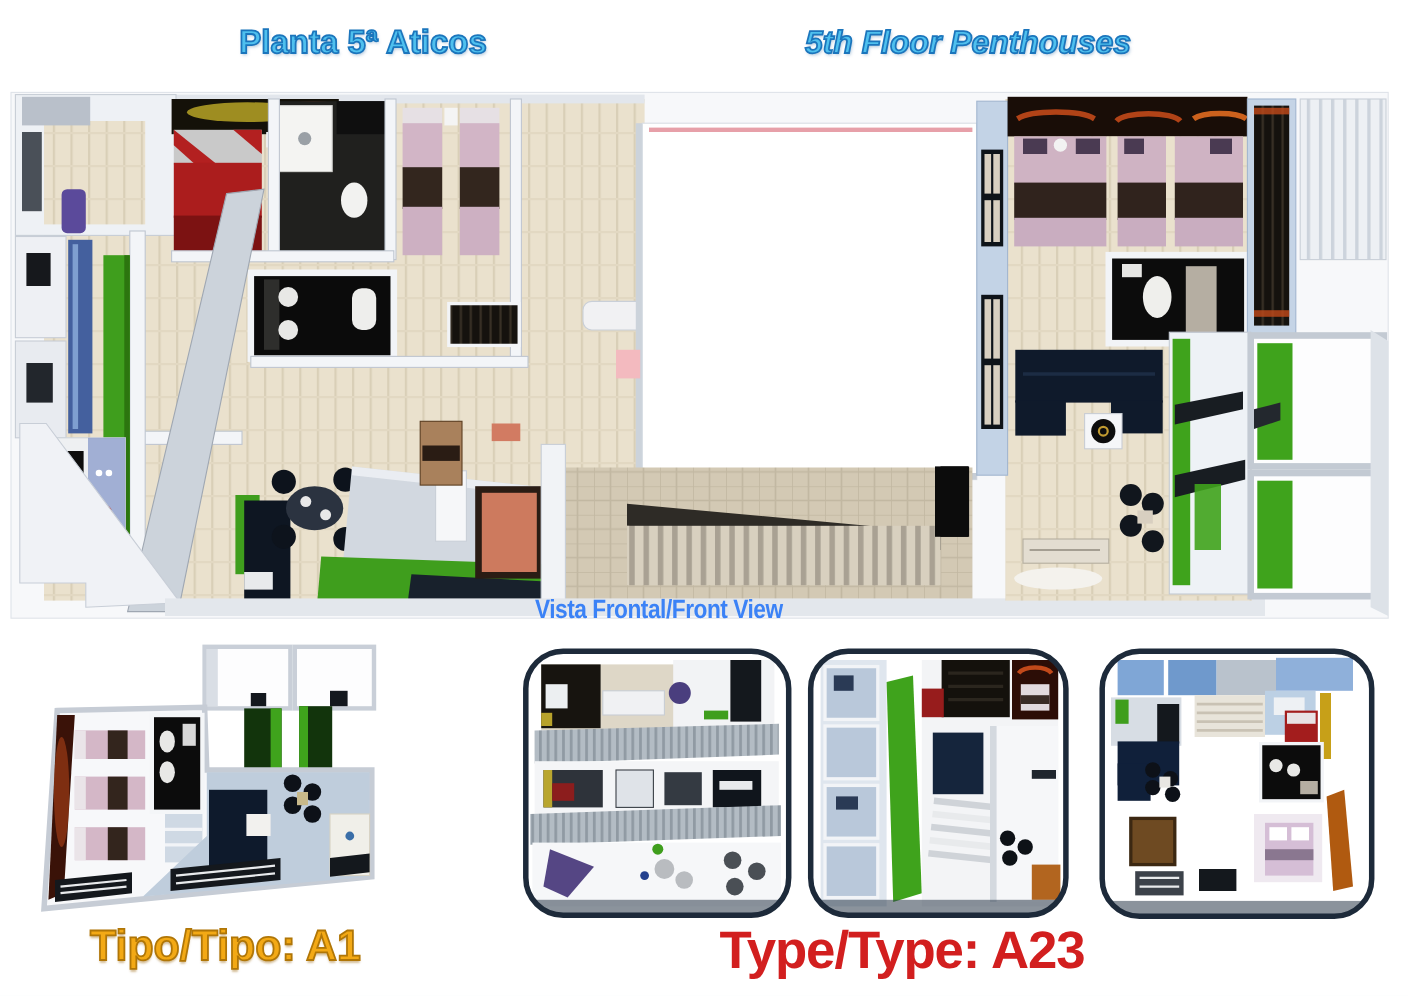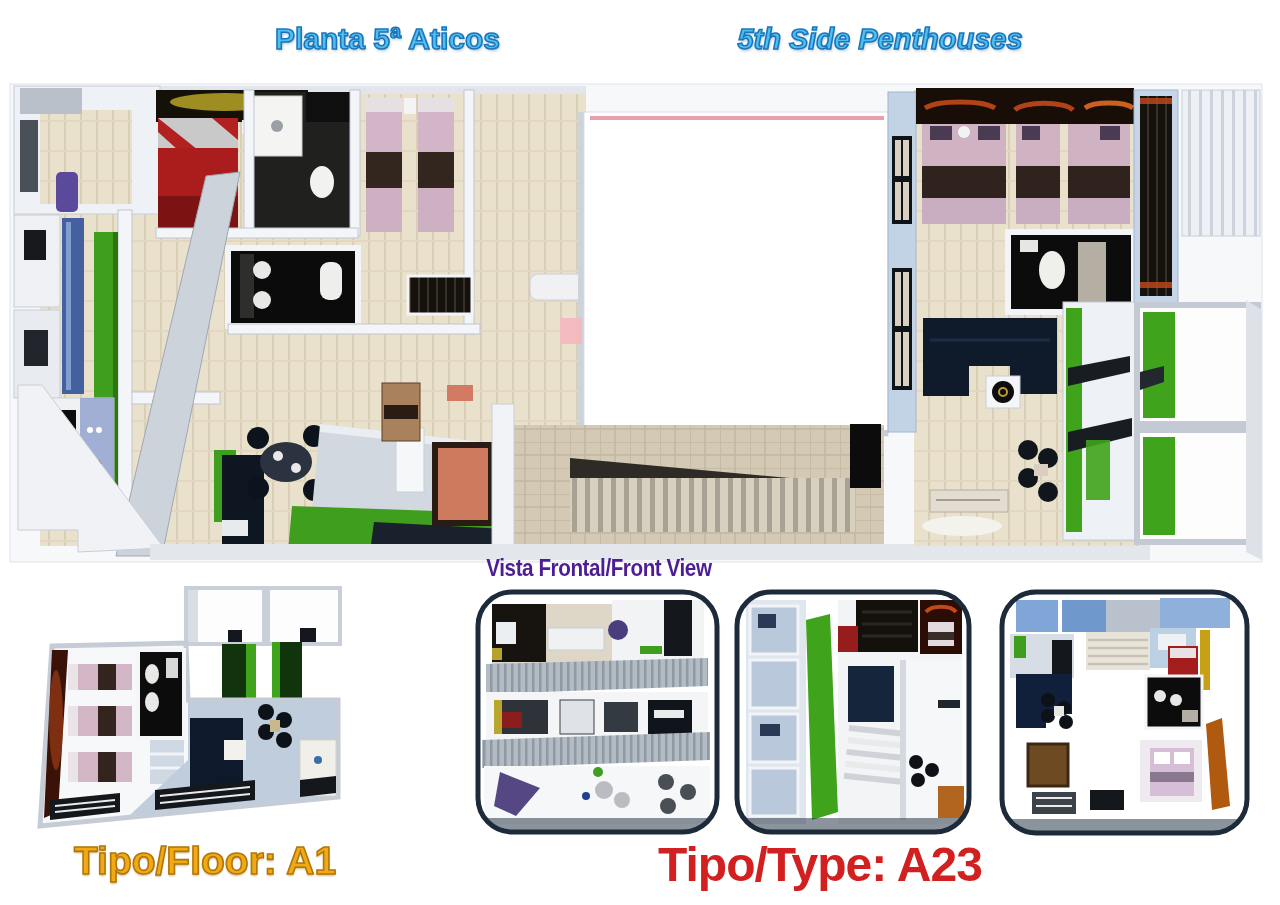--- a/index.html
+++ b/index.html
@@ -1,23 +1,23 @@
 <!DOCTYPE html>
 <html><head>
 <meta charset="utf-8">
 <style>
   html,body{margin:0;padding:0;background:#ffffff;}
   .stage{position:relative;width:1280px;height:905px;background:#ffffff;overflow:hidden;
          font-family:"Liberation Sans",sans-serif;}
   .stage svg{position:absolute;left:0;top:0;}
   .title{position:absolute;font-weight:bold;color:#4FC0EE;-webkit-text-stroke:1.6px #1B75BC;
          text-shadow:1px 2px 3px rgba(27,90,150,.35);white-space:nowrap;}
-  .title-left{left:160px;top:22px;width:340px;text-align:right;font-size:30px;}
+  .title-left{left:160px;top:22px;width:340px;text-align:center;font-size:30px;}
   .title-right{left:695px;top:23px;width:370px;text-align:center;font-size:29px;font-style:italic;}
-  .vista-label{position:absolute;top:554px;color:#4c1d95;font-weight:bold;
+  .vista-label{position:absolute;top:541px;color:#3b82f6;font-weight:bold;
                font-size:24px;white-space:nowrap;}
   .vl1{left:468px;width:260px}.vl2{left:727px;width:252px}.vl3{left:992px;width:264px}
   .cond{display:inline-block;transform:scaleX(.86);transform-origin:center;letter-spacing:-.5px}
   .type-label{position:absolute;text-align:center;font-weight:bold;white-space:nowrap;}
   .type-a1{left:35px;top:839px;width:340px;font-size:39px;color:#F3A915;
            -webkit-text-stroke:1.6px #B07607;text-shadow:0 2px 2px rgba(150,95,0,.4);}
   .type-a23{left:560px;top:837px;width:520px;font-size:48px;color:#D21F1F;letter-spacing:-1px;}
 </style>
 </head>
 <body>
@@ -500,19 +500,19 @@
       <rect x="1150" y="772" width="44" height="10" fill="#8a7790"></rect>
       <polygon points="1206,724 1222,718 1230,806 1212,810" fill="#b05a10"></polygon>
       <rect x="1090" y="790" width="34" height="20" fill="#14181d"></rect>
       <rect x="1002" y="819" width="245" height="14" fill="#2c3a4a" opacity=".55"></rect>
     </g>
     <rect x="1002" y="592" width="245" height="241" rx="34" fill="none" stroke="#1d2a3a" stroke-width="5"></rect>
   </g>
 </svg>
 
   <div class="title title-left">Planta 5ª Aticos</div>
-  <div class="title title-right">5th Side Penthouses</div>
+  <div class="title title-right">5th Floor Penthouses</div>
 
   <div class="vista-label vl1"><span class="cond">Vista Frontal/Front View</span></div>
 
-  <div class="type-label type-a1">Tipo/Floor: A1</div>
-  <div class="type-label type-a23">Tipo/Type: A23</div>
+  <div class="type-label type-a1">Tipo/Tipo: A1</div>
+  <div class="type-label type-a23">Type/Type: A23</div>
 </div>
 
 </body></html>

